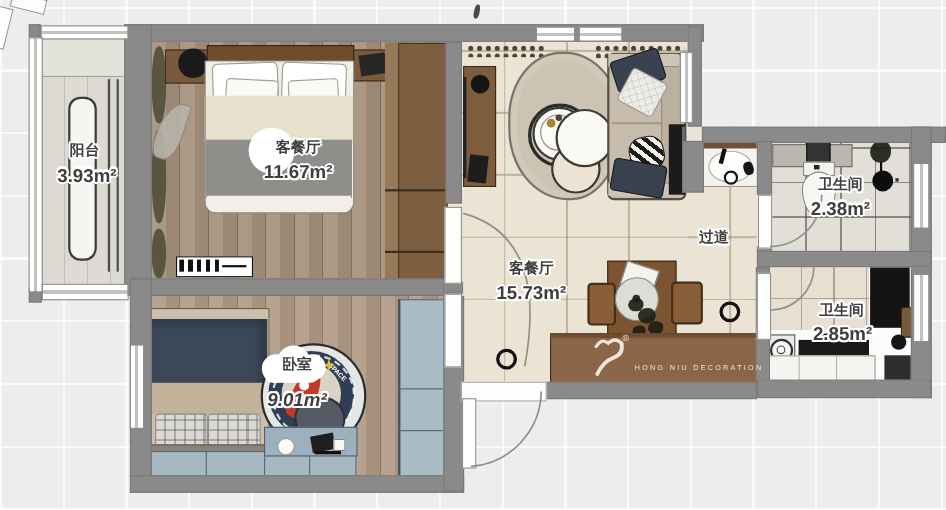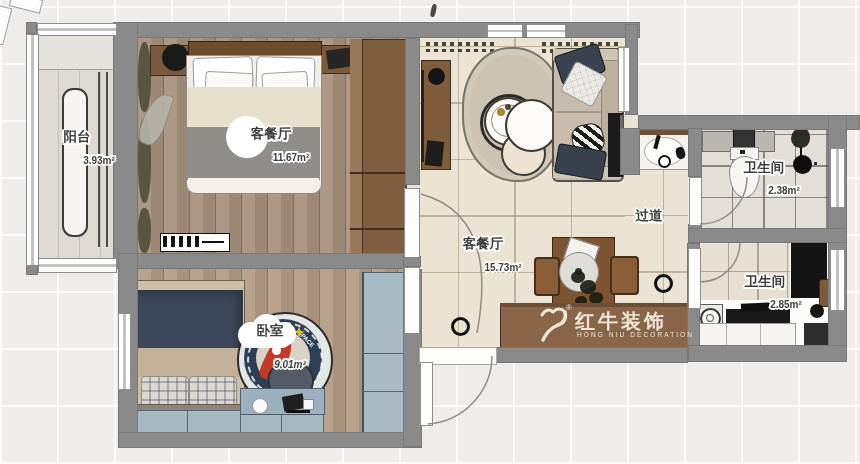--- a/index.html
+++ b/index.html
@@ -25,21 +25,21 @@
     background-position:-17px -19px;}
   .btile{position:absolute;background-color:#e2dfd8;
     background-image:repeating-linear-gradient(0deg,transparent 0 30px,rgba(66,62,54,.55) 30px 31.5px),
                      repeating-linear-gradient(90deg,transparent 0 30px,rgba(66,62,54,.55) 30px 31.5px);}
   .btile2{position:absolute;background-color:#e7e0d2;
     background-image:repeating-linear-gradient(0deg,transparent 0 28px,rgba(120,108,88,.5) 28px 29.5px),
                      repeating-linear-gradient(90deg,transparent 0 28px,rgba(120,108,88,.5) 28px 29.5px);}
   .lbl{position:absolute;font-weight:bold;color:#3e3e3e;white-space:nowrap;transform:translate(-50%,-50%);z-index:40;
     text-shadow:-1.5px -1.5px 0 #fff,1.5px -1.5px 0 #fff,-1.5px 1.5px 0 #fff,1.5px 1.5px 0 #fff,-2px 0 0 #fff,2px 0 0 #fff,0 -2px 0 #fff,0 2px 0 #fff;}
   .name{font-size:13.5px;}
-  .area{font-size:10px;margin-left:20px;}
+  .area{font-size:17px;}
   .garland{position:absolute;background-image:radial-gradient(circle 2.5px at 4px 4px,#333726 95%,transparent);background-size:8px 7px;opacity:.9;}
   .scribble{position:absolute;background:#43452f;border-radius:45%;opacity:.8;}
   .plantblob{position:absolute;background:#1d2016;border-radius:55% 45% 50% 50%;opacity:.92;}
   svg.arcs{position:absolute;left:0;top:0;z-index:30;pointer-events:none;}
   .wm{position:absolute;color:rgba(243,237,222,.95);z-index:45;white-space:nowrap;}
 </style>
 </head>
 <body>
 
 <div id="plan">
@@ -251,16 +251,15 @@
   <div class="lbl name" style="left:765px;top:282px;">卫生间</div>
   <div class="lbl area" style="left:766px;top:304px;">2.85m²</div>
   <div class="lbl name" style="left:270px;top:331px;z-index:41;font-family:Liberation Mono, monospace;">卧室</div>
   <div class="lbl area" style="left:270px;top:364px;font-style:italic;">9.01m²</div>
 
   <svg class="abs" style="left:538px;top:305px;z-index:45;" width="34" height="38" viewBox="0 0 34 38">
     <path d="M4 10 Q9 2 15 7 Q21 1 27 7" fill="none" stroke="rgba(243,237,222,.95)" stroke-width="3" stroke-linecap="round"></path>
     <path d="M27 7 Q29 17 20 20 Q10 24 5 35" fill="none" stroke="rgba(243,237,222,.95)" stroke-width="3.5" stroke-linecap="round"></path>
   </svg>
   <div class="wm" style="left:566px;top:303px;font-size:8px;">®</div>
-  <div class="wm" style="left:575px;top:308px;font-size:20px;font-weight:bold;letter-spacing:3px;">红牛装饰</div>
   <div class="wm" style="left:577px;top:331px;font-size:6.5px;letter-spacing:2.1px;">HONG NIU DECORATION</div>
 
 </div>
 
 </body></html>

